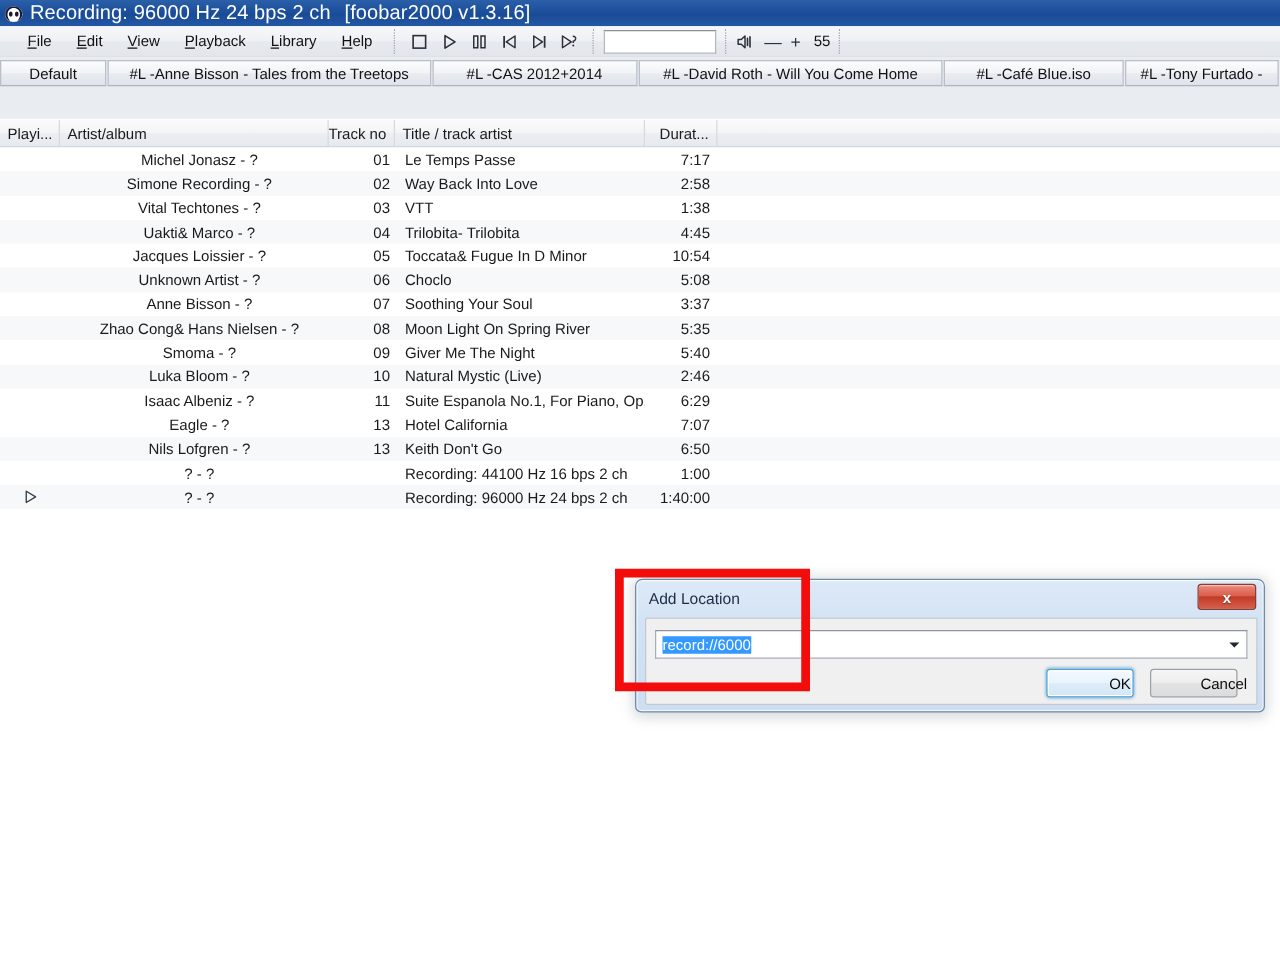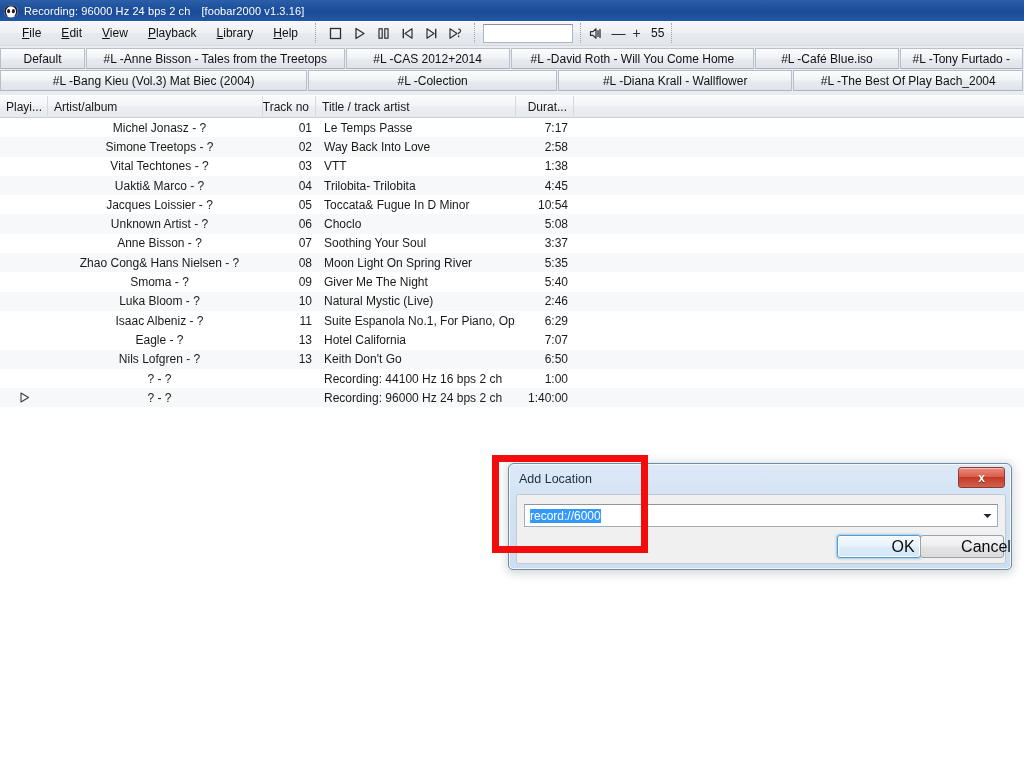--- a/index.html
+++ b/index.html
@@ -26,21 +26,21 @@
     color: #ffffff;
     overflow: hidden;
   }
   .fb-logo {
     width: 16px; height: 16px; flex: 0 0 16px;
     margin-right: 5px;
     position: relative;
   }
   .fb-logo svg { display: block; }
   .titlebar-text {
-    font-size: 11px;
+    font-size: 16px;
     color: #ffffff;
     white-space: nowrap;
     letter-spacing: 0.1px;
   }
   .titlebar-text .ver { margin-left: 11px; }
 
   
   .menubar {
     position: absolute; left: 0; top: 21px;
     width: 1024px; height: 25px;
@@ -219,23 +219,23 @@
     padding: 1px 0;
   }
   .combo-arrow {
     width: 19px; flex: 0 0 19px;
     height: 21px;
     display: flex; align-items: center; justify-content: center;
     cursor: default;
   }
   .dlg-btn {
     position: absolute;
-    width: 84px; height: 23px;
+    width: 70px; height: 23px;
     border-radius: 3px;
-    font-size: 16px; color: #0b0b0b;
+    font-size: 12px; color: #0b0b0b;
     display: flex; align-items: center; justify-content: center;
     cursor: default;
     background: linear-gradient(to bottom, #f6f6f6 0%, #eeeeee 48%, #e3e3e3 52%, #dcdcdc 100%);
     border: 1px solid #9ba1a8;
     padding-left: 48px;
   }
   .dlg-btn.primary {
     border: 1px solid #4f9ed4;
     box-shadow: inset 0 0 0 1px #ffffff, 0 0 2px 1px rgba(100,170,220,0.6);
     background: linear-gradient(to bottom, #f4fafe 0%, #e8f3fb 48%, #dcecf8 52%, #d3e7f6 100%);
@@ -357,26 +357,20 @@
 
   <div class="tabstrip">
     <div class="tabrow">
       <div class="tab" style="width:86px">Default</div>
       <div class="tab" style="width:262px">#L -Anne Bisson - Tales from the Treetops</div>
       <div class="tab" style="width:166px">#L -CAS 2012+2014</div>
       <div class="tab" style="width:247px">#L -David Roth - Will You Come Home</div>
       <div class="tab" style="width:145px">#L -Café Blue.iso</div>
       <div class="tab" style="width:125px">#L -Tony Furtado -</div>
     </div>
-    <div class="tabrow row2">
-      <div class="tab" style="width:308px">#L -Bang Kieu (Vol.3) Mat Biec (2004)</div>
-      <div class="tab" style="width:249px">#L -Colection</div>
-      <div class="tab" style="width:235px">#L -Diana Krall - Wallflower</div>
-      <div class="tab" style="width:230px">#L -The Best Of Play Bach_2004</div>
-    </div>
   </div>
 
   <div class="plheader">
     <div class="hcell" style="width:48px;flex:0 0 48px">Playi...</div>
     <div class="hcell" style="width:215px;flex:0 0 215px">Artist/album</div>
     <div class="hcell num" style="width:53px;flex:0 0 53px">Track no</div>
     <div class="hcell" style="width:200px;flex:0 0 200px">Title / track artist</div>
     <div class="hcell num" style="width:58px;flex:0 0 58px">Durat...</div>
     <div class="hcell flexfill"></div>
   </div>
@@ -384,21 +378,21 @@
   <div class="pllist" id="playlist-rows">
       <div class="plrow odd">
         <div class="c-play"></div>
         <div class="c-artist">Michel Jonasz - ?</div>
         <div class="c-track">01</div>
         <div class="c-title">Le Temps Passe</div>
         <div class="c-dur">7:17</div>
       </div>
       <div class="plrow even">
         <div class="c-play"></div>
-        <div class="c-artist">Simone Treetops - ?</div>
+        <div class="c-artist">Simone Recording - ?</div>
         <div class="c-track">02</div>
         <div class="c-title">Way Back Into Love</div>
         <div class="c-dur">2:58</div>
       </div>
       <div class="plrow odd">
         <div class="c-play"></div>
         <div class="c-artist">Vital Techtones - ?</div>
         <div class="c-track">03</div>
         <div class="c-title">VTT</div>
         <div class="c-dur">1:38</div>

